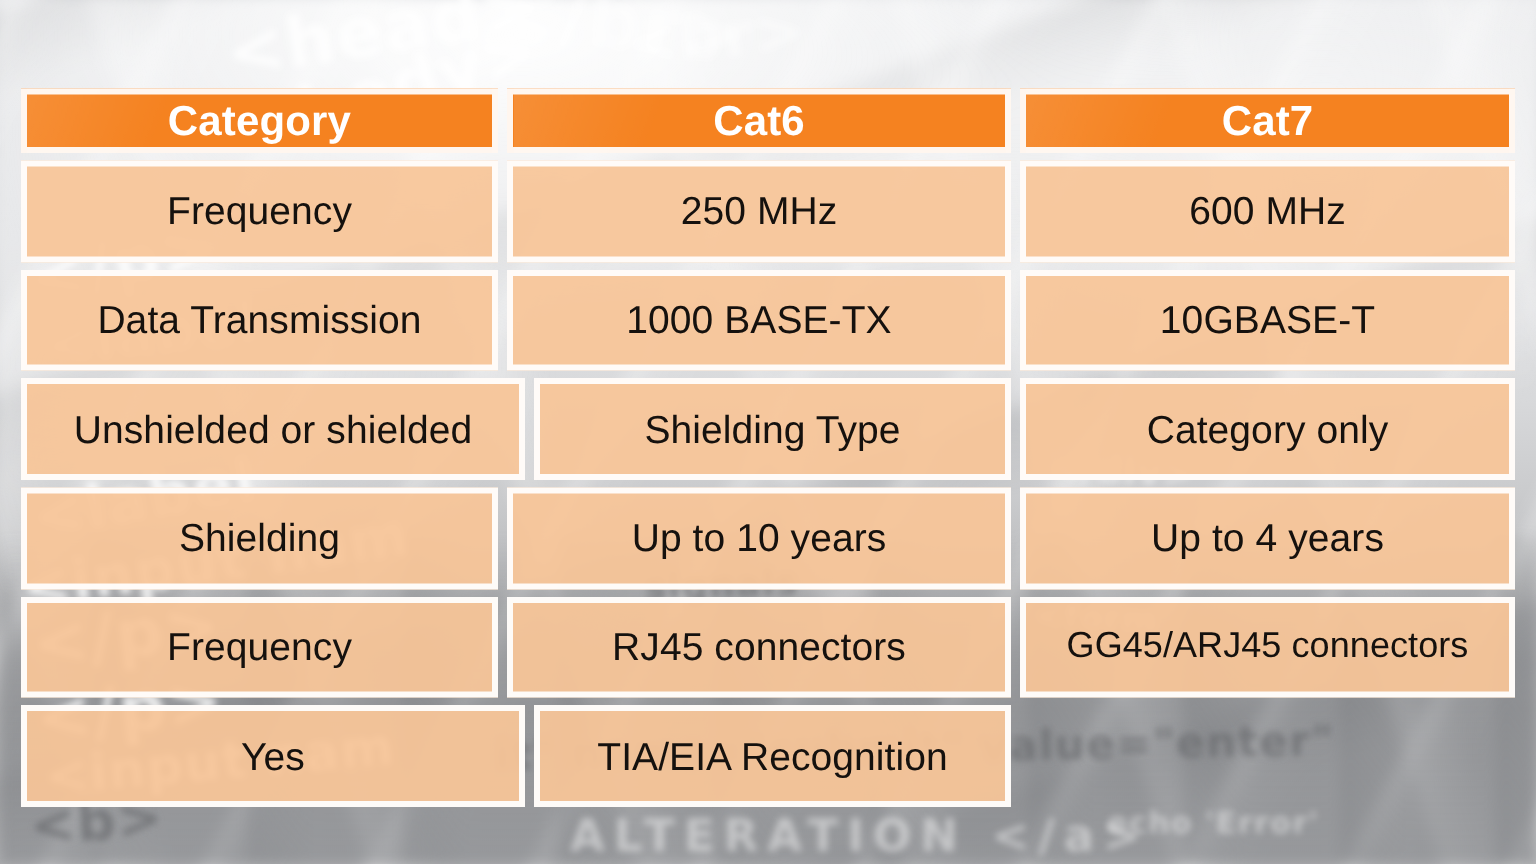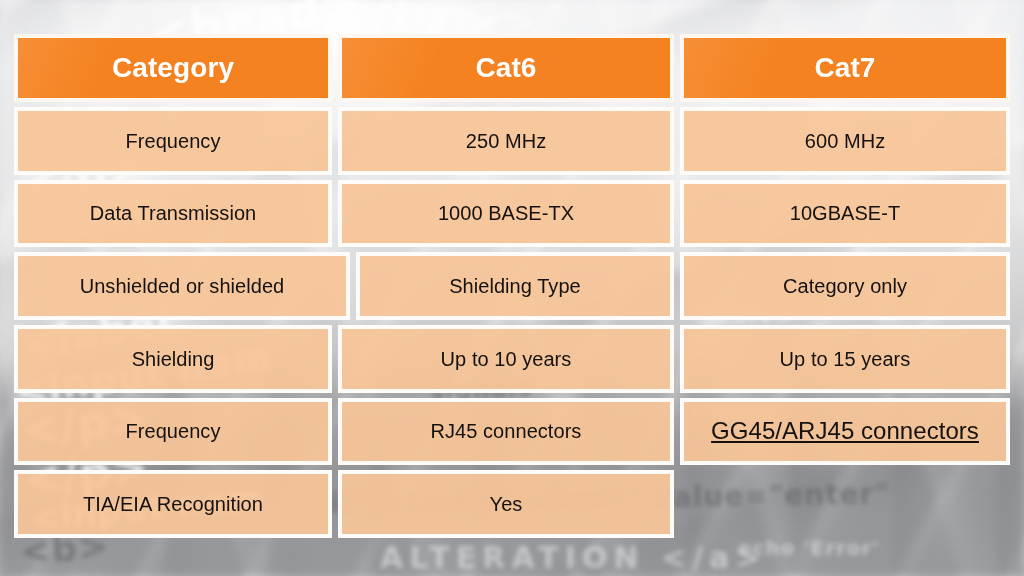--- a/index.html
+++ b/index.html
@@ -118,40 +118,40 @@
     border: 4px solid rgba(255,255,255,0.93);
     line-height: 1.12;
     overflow: hidden;
   }
 
   .col-1 { flex: 0 0 318px; }
   .col-2 { flex: 0 0 336px; }
   .col-3 { flex: 1 1 auto; }
 
   
-  .row.header { flex: 0 0 68px; }
+  .row.header { flex: 0 0 68px; align-items: flex-end; }
   .row.header .cell {
     background:
       linear-gradient(112deg, rgba(255,255,255,0.10) 0%, rgba(255,255,255,0.0) 30%),
       #f58220;
     color: #ffffff;
     font-weight: 700;
     font-size: 28px;
     letter-spacing: 0.1px;
   }
 
   
   .row.body .cell {
     background: rgba(247, 197, 152, 0.93);
     color: #15110e;
     font-weight: 400;
-    font-size: 20px;
+    font-size: 26px;
     letter-spacing: 0.05px;
   }
-  .row.body .cell.tight { font-size: 24px; text-decoration: underline; }
+  .row.body .cell.tight { font-size: 24px; }
 </style>
 </head>
 <body>
 
 <div id="backdrop">
   <div class="streaks"></div>
   <div class="glow"></div>
   <div class="lowband"></div>
 
   <span class="ghost" style="left:150px; top:-8px;  font-size:46px; transform:rotate(-9deg);">&lt;head&gt;</span>
@@ -196,27 +196,27 @@
 
   <div class="row body">
     <div class="cell col-2">Unshielded or shielded</div>
     <div class="cell col-1">Shielding Type</div>
     <div class="cell col-3">Category only</div>
   </div>
 
   <div class="row body">
     <div class="cell col-1">Shielding</div>
     <div class="cell col-2">Up to 10 years</div>
-    <div class="cell col-3">Up to 15 years</div>
+    <div class="cell col-3">Up to 4 years</div>
   </div>
 
   <div class="row body">
     <div class="cell col-1">Frequency</div>
     <div class="cell col-2">RJ45 connectors</div>
     <div class="cell col-3 tight">GG45/ARJ45 connectors</div>
   </div>
 
   <div class="row body">
+    <div class="cell col-2">Yes</div>
     <div class="cell col-1">TIA/EIA Recognition</div>
-    <div class="cell col-2">Yes</div>
   </div>
 
 </div>
 
 </body></html>

